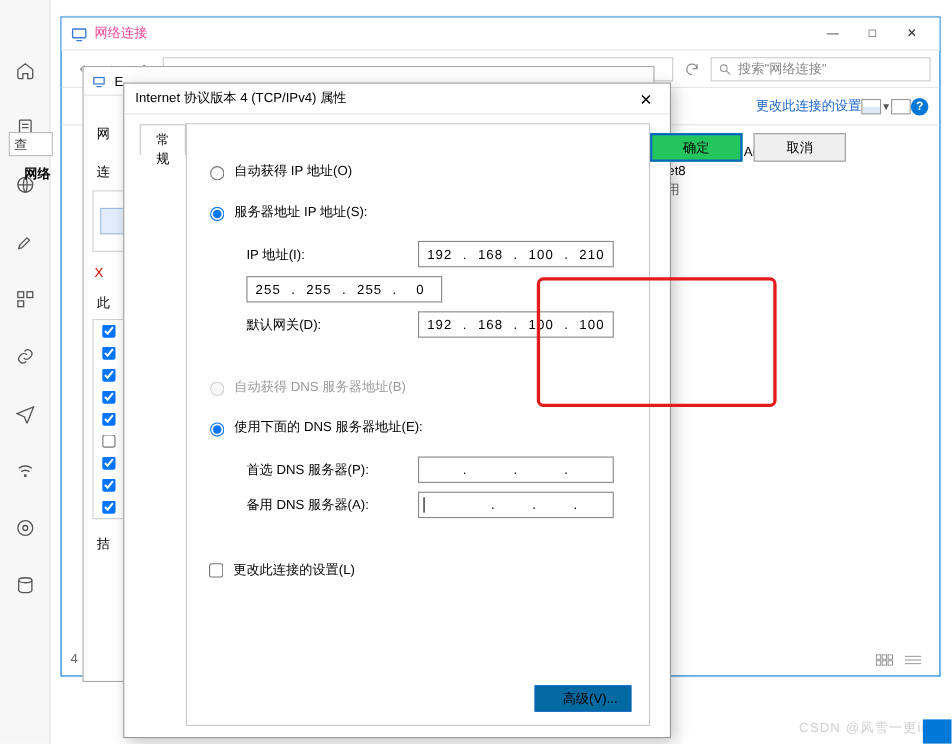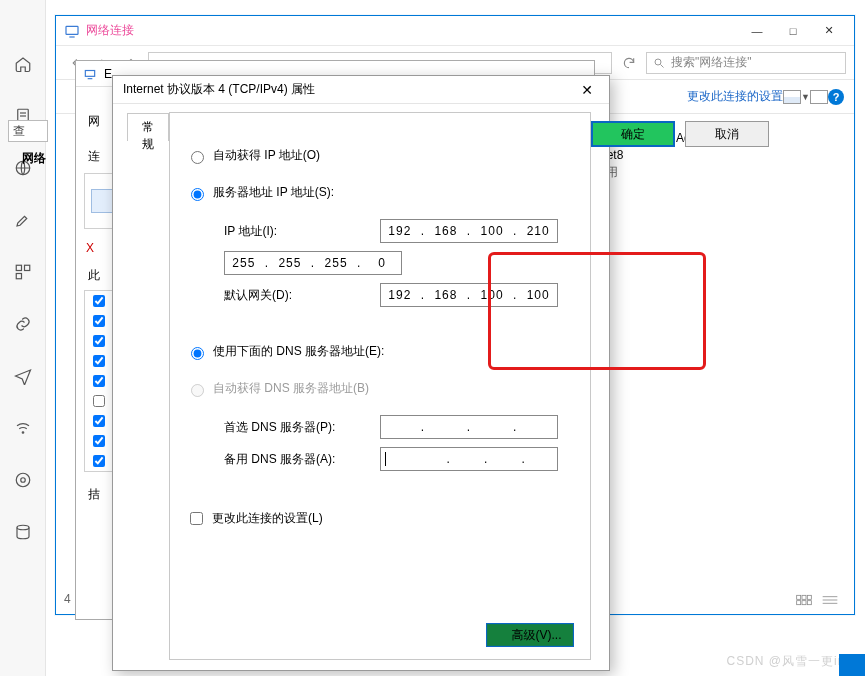--- a/index.html
+++ b/index.html
@@ -66,21 +66,21 @@
   .field-grid { padding:4px 0 8px 22px;}
   .field-row { display:flex; align-items:center; margin:8px 16px;}
   .field-row label { width:156px; font-size:12px;}
   .ip-field { width:178px; height:24px; border:1px solid #888; display:flex; align-items:center; justify-content:center; font-size:12px; letter-spacing:1px; font-family:Consolas,monospace;}
   .ip-field span { flex:1; text-align:center;}
   .ip-field .dot { flex:0 0 auto; padding:0 2px;}
   .red-box { position:absolute; border:3px solid #e31b1b; border-radius:6px; left:318px; top:139px; width:218px; height:118px; pointer-events:none;}
   .section2 { margin-top:14px;}
   .chk-row { display:flex; align-items:center; gap:6px; font-size:12px; margin-top:22px;}
   .chk-row input { width:13px; height:13px;}
-  .adv-btn { position:absolute; right:16px; bottom:12px; width:88px; height:24px; border:1px solid #0a66c2; background:#15803d; font-size:12px; box-shadow: inset 0 0 0 1px rgba(10,102,194,0.15); padding-left: 19px;}
+  .adv-btn { position:absolute; right:16px; bottom:12px; width:88px; height:24px; border:1px solid #0a66c2; background:#0369a1; font-size:12px; box-shadow: inset 0 0 0 1px rgba(10,102,194,0.15); padding-left: 19px;}
   .dlg-buttons { height:44px; display:flex; justify-content:flex-end; align-items:center; gap:10px; padding-right:10px;}
   .btn { width:84px; height:26px; border:1px solid #999; background:#efefef; font-size:12px;}
   .btn.primary { border:2px solid #0a66c2; background:#22c55e;}
 
   .watermark { position:absolute; right:12px; bottom:6px; color:#d0d0d0; font-size:12px; letter-spacing:1px;}
   .blue-strip { position:absolute; right:0; bottom:0; width:26px; height:22px; background:#0078d7;}
 
   svg { display:block;}
 </style>
 </head>
@@ -339,27 +339,27 @@
               <span>168</span>
               <span class="dot">.</span>
               <span>100</span>
               <span class="dot">.</span>
               <span>100</span>
           </div>
         </div>
       </div>
 
       <div class="section2">
+        <div class="radio-row disabled">
+          <input type="radio" name="dnsmode" disabled="" style="">
+          <span>自动获得 DNS 服务器地址(B)</span>
+        </div>
         <div class="radio-row">
           <input type="radio" name="dnsmode" checked="" style="">
           <span>使用下面的 DNS 服务器地址(E):</span>
-        </div>
-        <div class="radio-row disabled">
-          <input type="radio" name="dnsmode" disabled="" style="">
-          <span>自动获得 DNS 服务器地址(B)</span>
         </div>
         <div class="field-grid">
           <div class="field-row">
             <label>首选 DNS 服务器(P):</label>
             <div class="ip-field">
               <span></span>
                 <span class="dot">.</span>
                 <span></span>
                 <span class="dot">.</span>
                 <span></span>

